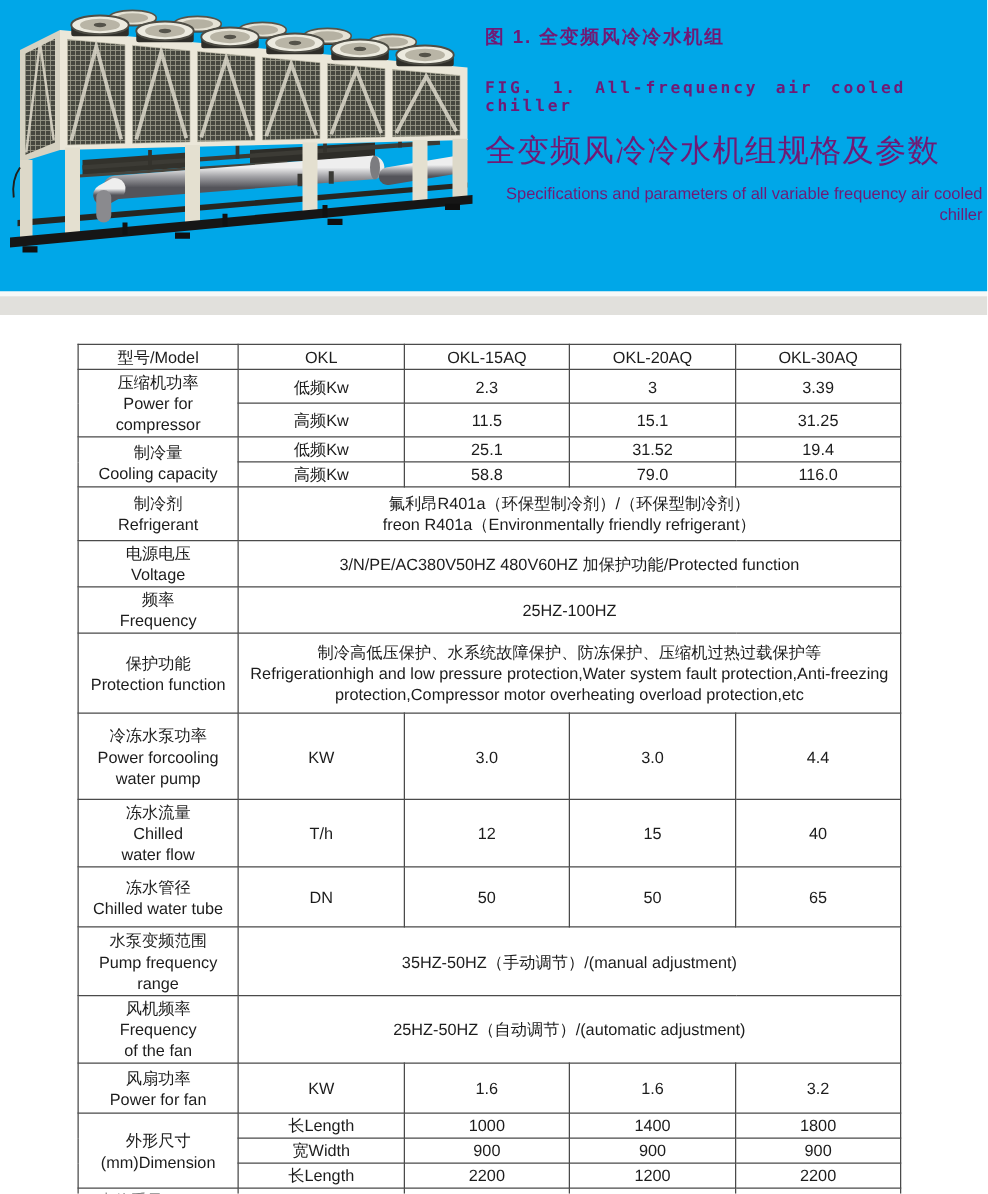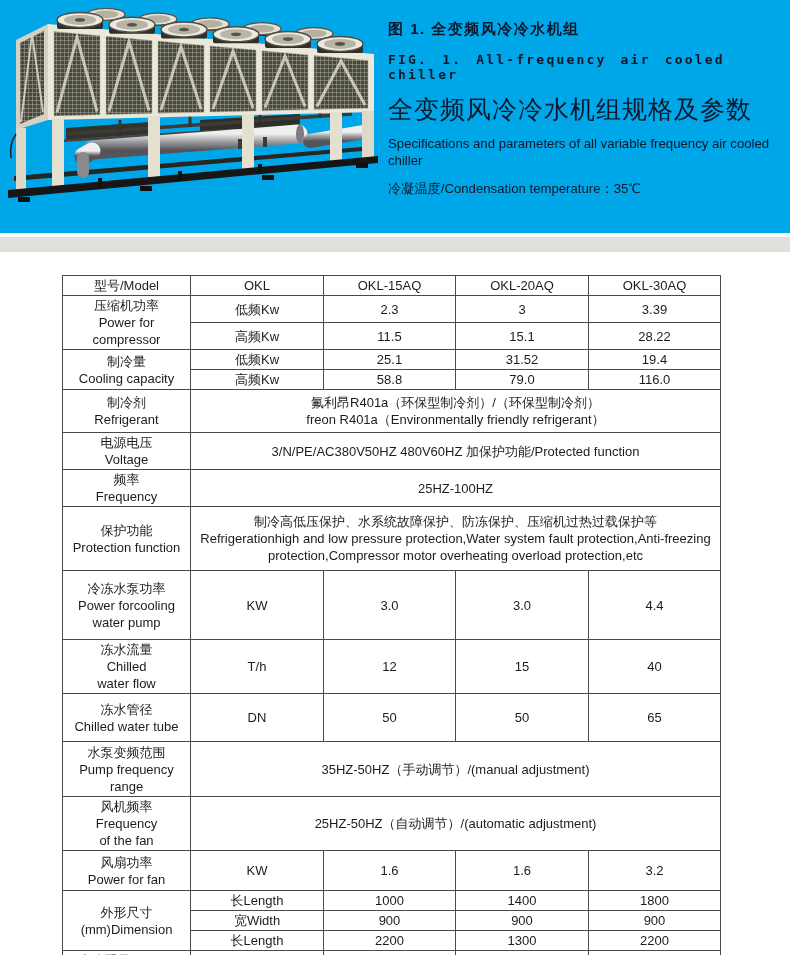--- a/index.html
+++ b/index.html
@@ -2,26 +2,26 @@
 <html><head>
 <meta charset="utf-8">
 <style>
   * { margin:0; padding:0; box-sizing:border-box; }
   body { background:#ffffff; font-family:"Liberation Sans", sans-serif; }
   .page { position:relative; width:790px; height:955px; background:#ffffff; overflow:hidden; }
 
   
   .hero { position:relative; width:790px; height:233px; background:#00a7e8; }
   .machine-wrap { position:absolute; left:0; top:0; width:390px; height:233px; }
-  .hero-text { position:absolute; left:388px; top:20px; width:398px; color:#0f172a; }
+  .hero-text { position:absolute; left:388px; top:20px; width:398px; color:#701a75; }
   .fig-zh { font-size:15px; font-weight:600; letter-spacing:1.5px; }
-  .fig-en { margin-top:13px; font-size:13px; font-weight:600; letter-spacing:2.2px;
+  .fig-en { margin-top:24px; font-size:13px; font-weight:600; letter-spacing:2.2px;
             word-spacing:4px; font-family:"DejaVu Sans Mono", monospace; }
   .title-zh { margin-top:11px; font-size:25px; font-weight:400; letter-spacing:1px; }
-  .sub { margin-top:6px; font-size:13.2px; line-height:17px; font-weight:400; }
+  .sub { margin-top:6px; font-size:13.2px; line-height:17px; font-weight:400;text-align:right; }
   .sub-first { margin-top:9px; }
   .sub-gap { margin-top:11px; }
 
   .divider-gap { width:790px; height:4px; background:#f7f9f8; }
   .divider-strip { width:790px; height:15px; background:#e1e0dc; }
 
   
   .content { padding-top:23px; }
   table.spec-table { margin-left:62px; width:658px; border-collapse:collapse; table-layout:fixed; }
   col.c1{width:128px} col.c2{width:133px} col.c3{width:132px} col.c4{width:133px} col.c5{width:132px}
@@ -195,21 +195,20 @@
           <path d="M16,134 q-7,10 -5,24" stroke="#20201c" stroke-width="1.5" fill="none"></path>
         </g>
       </svg>
     </div>
 
     <div class="hero-text">
       <div class="fig-zh">图 1.  全变频风冷冷水机组</div>
       <div class="fig-en">FIG. 1. All-frequency air cooled chiller</div>
       <h1 class="title-zh">全变频风冷冷水机组规格及参数</h1>
       <p class="sub sub-first">Specifications and parameters of all variable frequency air cooled chiller</p>
-      <p class="sub sub-gap">冷凝温度/Condensation temperature：35℃</p>
     </div>
   </header>
 
   <div class="divider-gap"></div>
   <div class="divider-strip" style="background: rgb(225, 224, 220);"></div>
 
   <main class="content">
     <table class="spec-table">
       <colgroup>
         <col class="c1">
@@ -230,21 +229,21 @@
             <td rowspan="2">压缩机功率<br>Power for compressor</td>
             <td>低频Kw</td>
             <td>2.3</td>
             <td>3</td>
             <td>3.39</td>
           </tr>
           <tr>
             <td>高频Kw</td>
             <td>11.5</td>
             <td>15.1</td>
-            <td>28.22</td>
+            <td>31.25</td>
           </tr>
           <tr>
             <td rowspan="2">制冷量<br>Cooling capacity</td>
             <td>低频Kw</td>
             <td>25.1</td>
             <td>31.52</td>
             <td>19.4</td>
           </tr>
           <tr>
             <td>高频Kw</td>
@@ -313,21 +312,21 @@
           </tr>
           <tr>
             <td>宽Width</td>
             <td>900</td>
             <td>900</td>
             <td>900</td>
           </tr>
           <tr>
             <td>长Length</td>
             <td>2200</td>
-            <td>1300</td>
+            <td>1200</td>
             <td>2200</td>
           </tr>
           <tr>
             <td>本体重量 Weight</td>
             <td>KG</td>
             <td>550</td>
             <td>700</td>
             <td>1100</td>
           </tr>
         </tbody>

